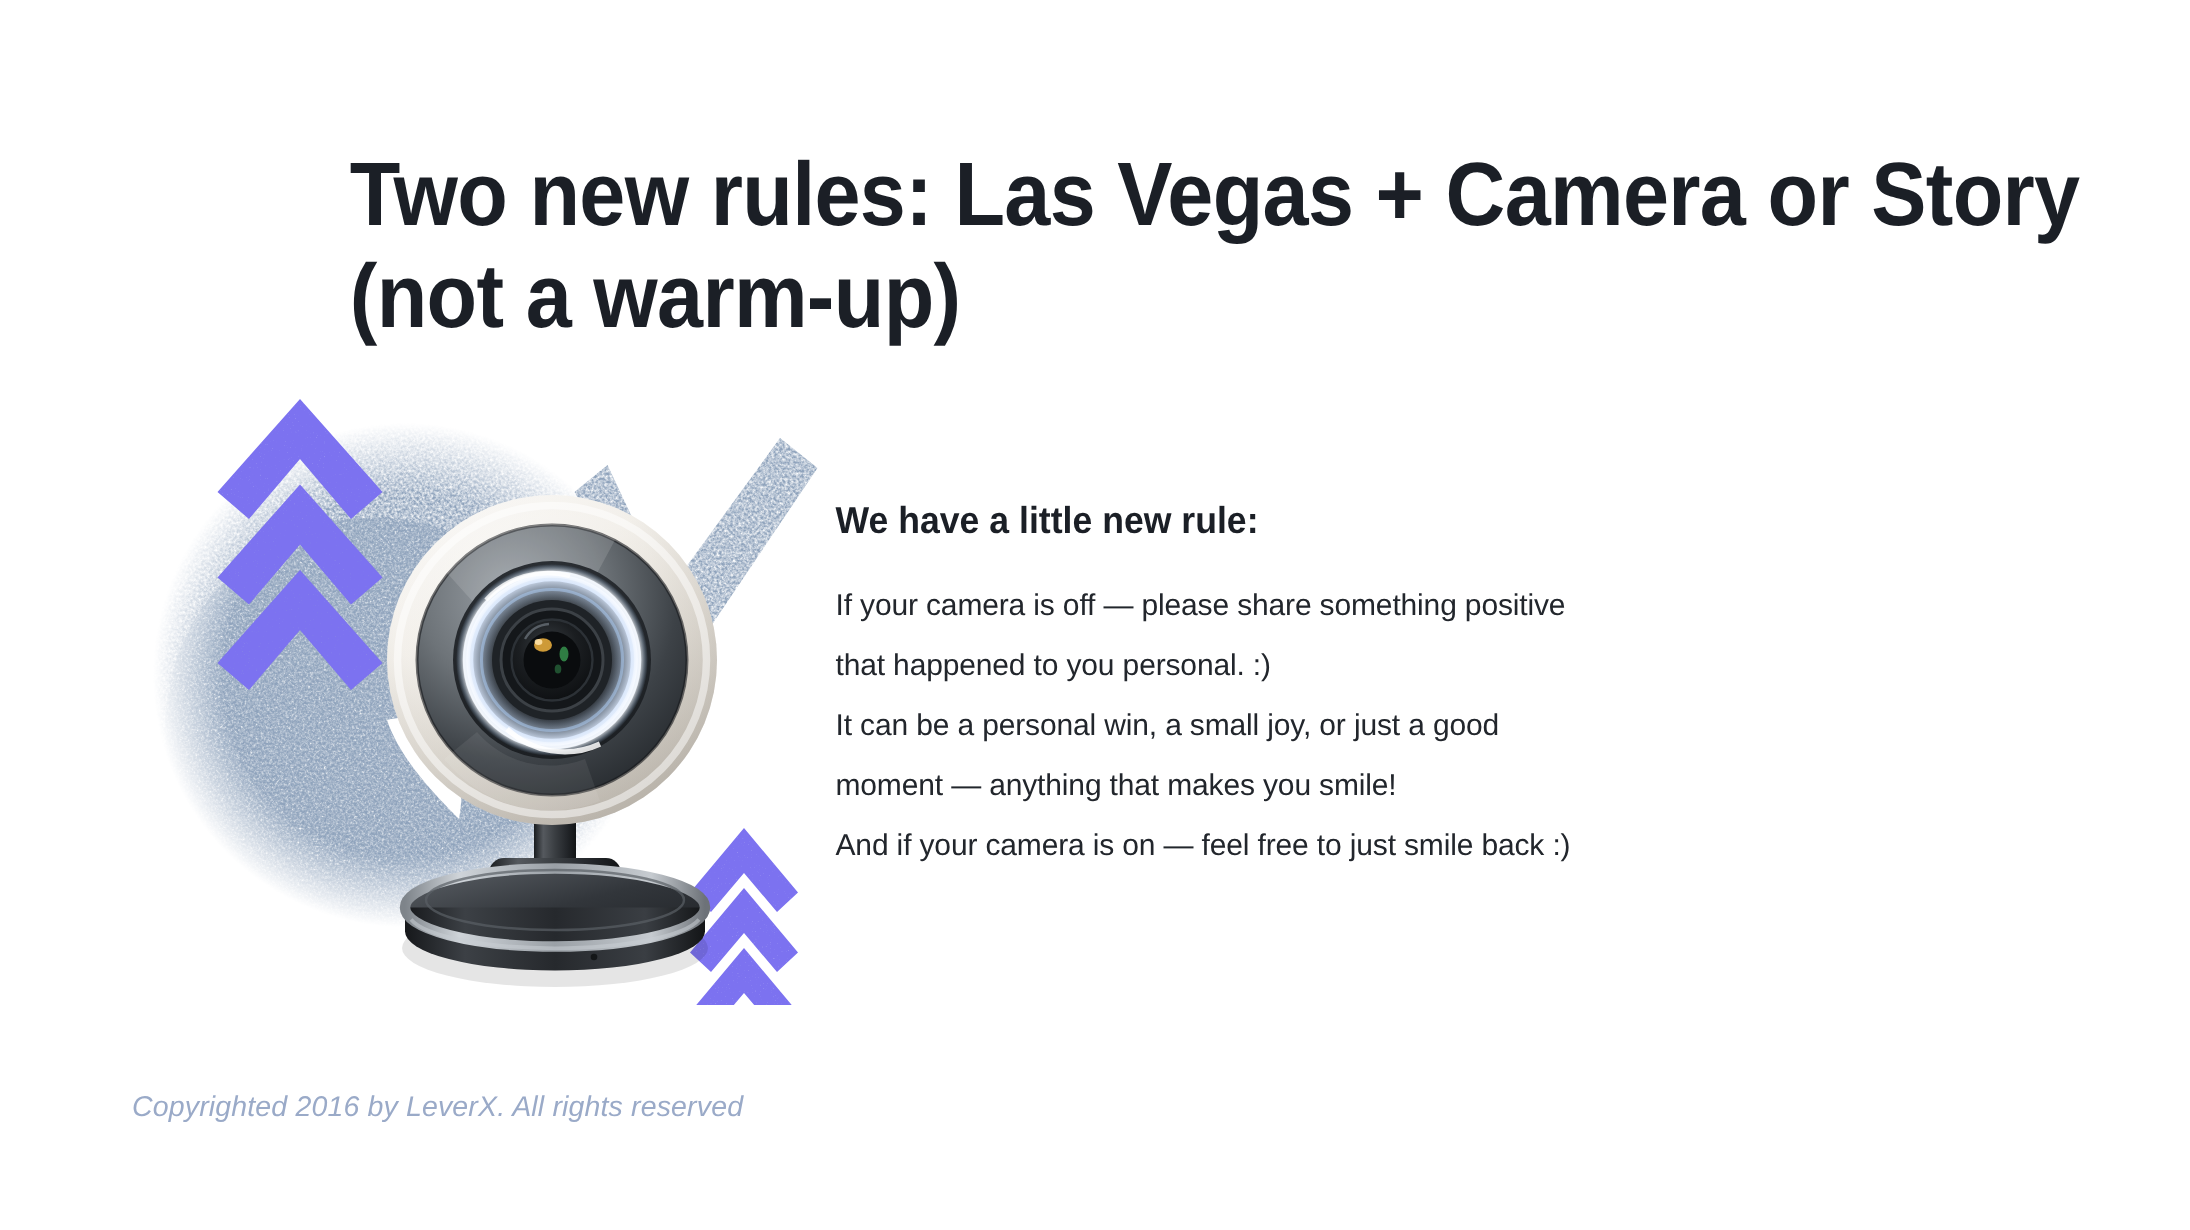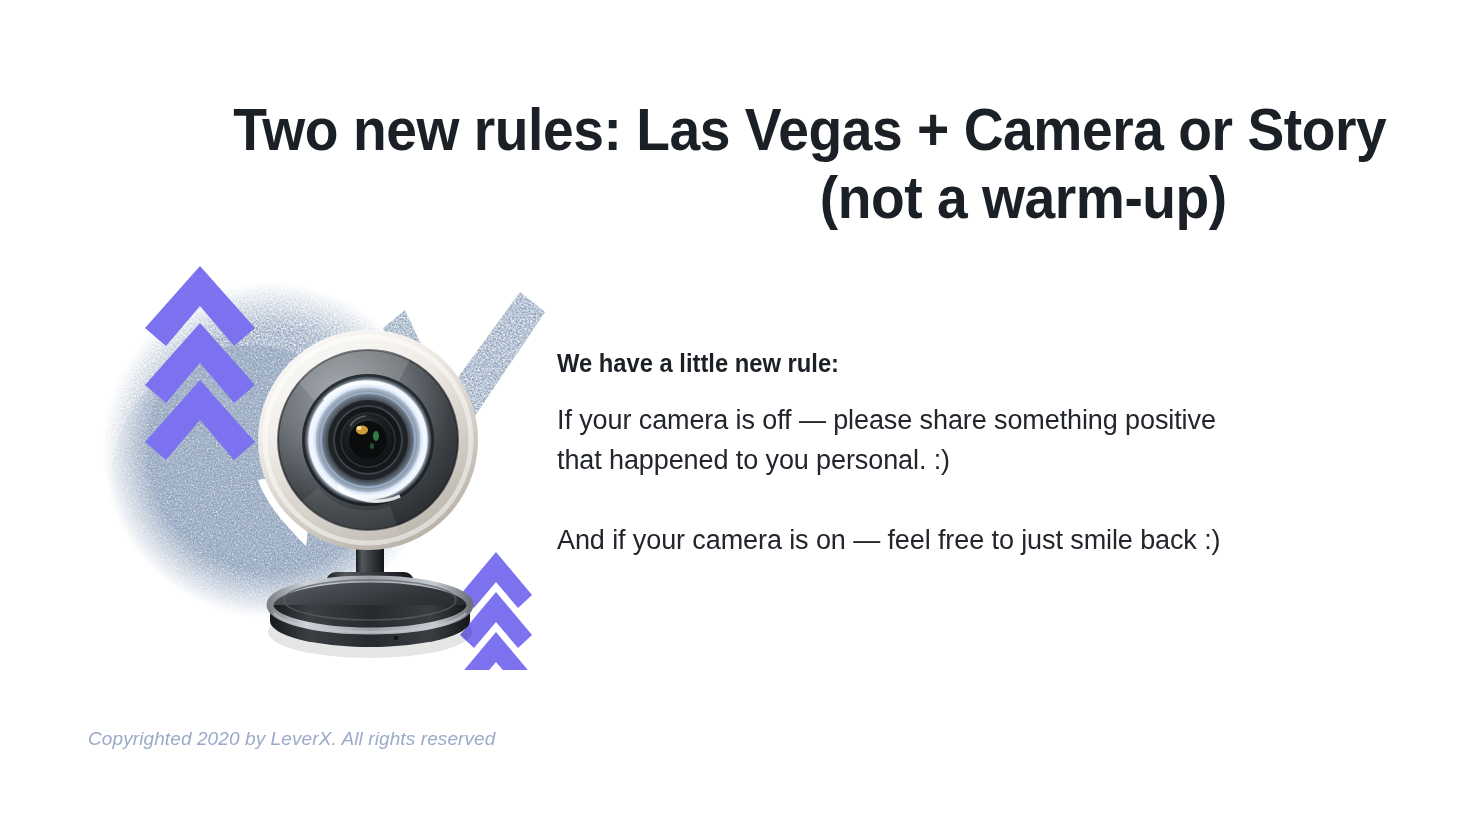--- a/index.html
+++ b/index.html
@@ -18,21 +18,21 @@
     background: #ffffff;
     overflow: hidden;
   }
 
   
   #title-block {
     position: absolute;
     left: 190px;
     top: 96px;
     width: 1080px;
-    text-align: right;
+    text-align: left;
   }
   #title-block .title-line {
     display: block;
     font-family: "Liberation Sans Narrow", "Liberation Sans", sans-serif;
     font-weight: bold;
     font-size: 60px;
     line-height: 68px;
     letter-spacing: -0.5px;
     color: #1b1f26;
     transform: scaleX(0.92);
@@ -47,37 +47,37 @@
     top: 250px;
     width: 460px;
     height: 420px;
   }
   #artwork svg { display: block; }
 
   
   #body-block {
     position: absolute;
     left: 557px;
-    top: 348px;
+    top: 332px;
     width: 760px;
   }
   #body-heading {
     font-family: "Liberation Sans Narrow", "Liberation Sans", sans-serif;
     font-weight: bold;
     font-size: 25px;
     line-height: 30px;
     color: #1b1f26;
     margin: 0 0 22px 0;
     transform: scaleX(0.95);
     transform-origin: left center;
   }
   .body-para {
     font-family: "Liberation Sans", sans-serif;
     font-weight: normal;
-    font-size: 27px;
+    font-size: 20px;
     line-height: 40px;
     color: #22262c;
     margin: 0;
     letter-spacing: -0.1px;
   }
   .body-para.spaced { }
 
   
   #footer {
     position: absolute;
@@ -276,20 +276,21 @@
         </g>
       </g>
     </svg>
   </div>
 
   <div id="body-block">
     <p id="body-heading">We have a little new rule:</p>
     <p class="body-para">
       <span>If your camera is off — please share something positive</span><br>
       <span>that happened to you personal. :)</span><br>
-      <br>
+      <span>It can be a personal win, a small joy, or just a good</span><br>
+      <span>moment — anything that makes you smile!</span>
     </p>
     <p class="body-para spaced">And if your camera is on — feel free to just smile back :)</p>
   </div>
 
-  <div id="footer">Copyrighted 2020 by LeverX. All rights reserved</div>
+  <div id="footer">Copyrighted 2016 by LeverX. All rights reserved</div>
 
 </div>
 
 </body></html>

